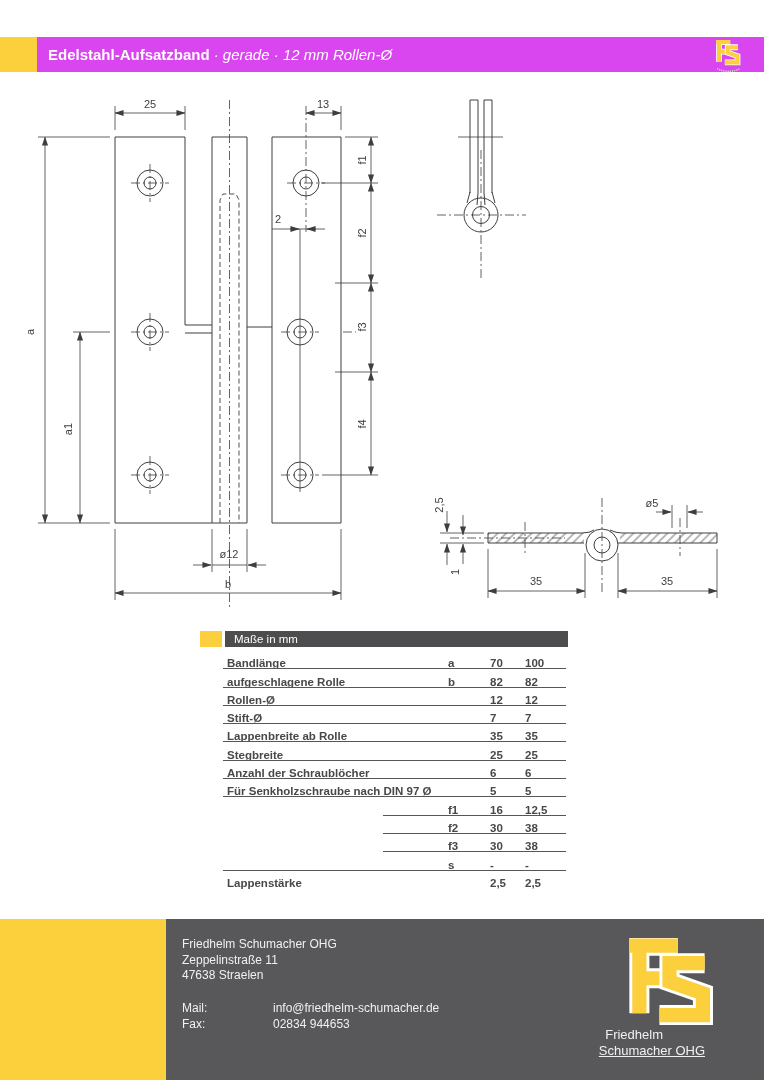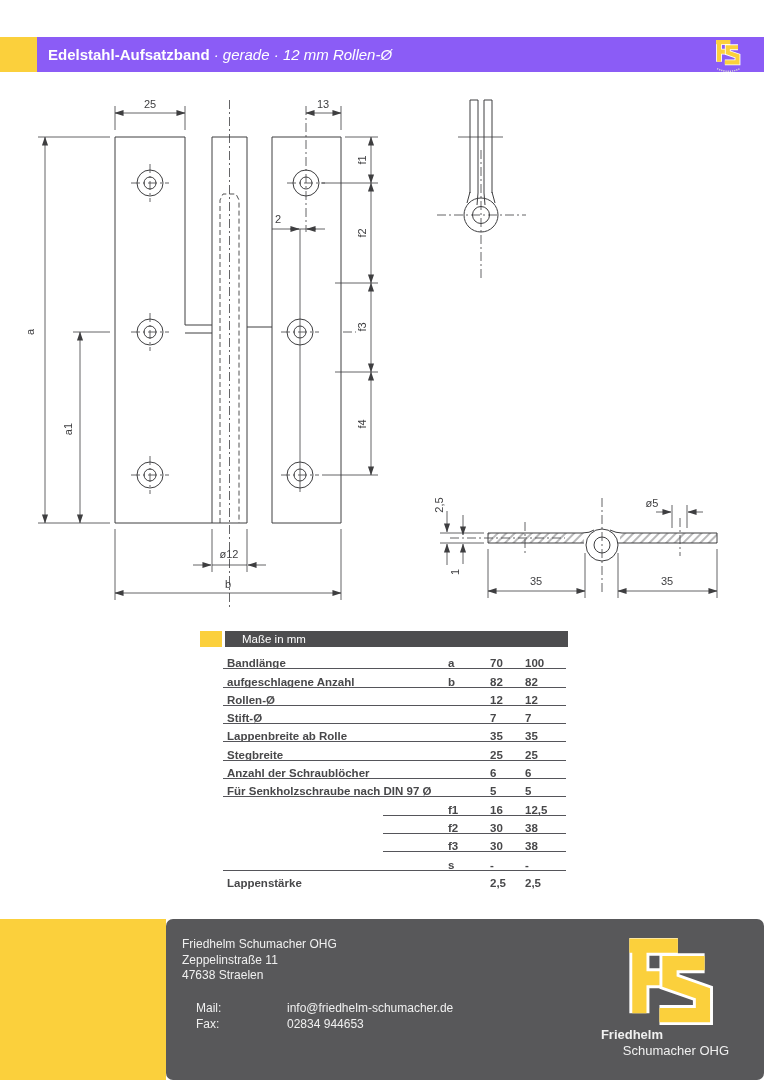--- a/index.html
+++ b/index.html
@@ -2,62 +2,62 @@
 <html><head>
 <meta charset="utf-8">
 <style>
   html,body{margin:0;padding:0;background:#ffffff;}
   .page{position:relative;width:764px;height:1080px;background:#fff;overflow:hidden;
         font-family:"Liberation Sans",sans-serif;}
 
   
   .topbar{position:absolute;top:37px;left:0;width:764px;height:35px;display:flex;}
   .topbar .accent{width:37px;height:35px;background:#FBD03C;}
-  .topbar .bar{flex:1;background:#8b5cf6;color:#fff;display:flex;align-items:center;
+  .topbar .bar{flex:1;background:#d946ef;color:#fff;display:flex;align-items:center;
                padding-left:11px;font-size:15px;white-space:nowrap;}
   .topbar .bar b{font-weight:bold;}
   .topbar .bar span.rest{font-weight:normal;margin-left:4px;font-style:italic;}
   .logo-sm{position:absolute;right:22px;top:40px;}
 
   
   .drawing{position:absolute;top:0;left:0;}
   .drawing text{font-family:"Liberation Sans",sans-serif;font-size:11px;fill:#3E3E40;}
   .ln{stroke:#3E3E40;stroke-width:1;fill:none;}
   .lt{stroke:#3E3E40;stroke-width:0.8;fill:none;}
   .cl{stroke:#3E3E40;stroke-width:0.8;fill:none;stroke-dasharray:9 3 2 3;}
   .hd{stroke:#3E3E40;stroke-width:0.9;fill:none;stroke-dasharray:5 3;}
 
   
   .spec-table{position:absolute;left:200px;top:631px;width:368px;color:#48484A;}
   .spec-head{display:flex;height:16px;}
   .spec-head .sq{width:22px;background:#FBD03C;margin-right:3px;}
   .spec-head .hbar{flex:1;background:#4D4D4F;color:#fff;font-size:11.5px;
-                   line-height:16px;padding-left:17px;}
+                   line-height:16px;padding-left:9px;}
   .rows{margin-left:23px;margin-top:4px;}
   .trow{position:relative;display:flex;height:18.3px;align-items:flex-end;
         font-size:11.5px;font-weight:bold;white-space:nowrap;}
   .trow::after{content:"";position:absolute;bottom:0;left:0;right:2px;height:1px;background:#55555A;}
   .trow.rule-partial::after{left:160px;}
   .trow.rule-none::after{display:none;}
   .c-label{width:221px;padding-left:4px;}
   .c-sym{width:42px;}
   .c-v1{width:35px;}
   .c-v2{flex:1;}
 
   
   .footer{position:absolute;top:919px;left:0;width:764px;height:161px;display:flex;}
   .f-yellow{width:166px;background:#FBD03C;}
-  .f-gray{flex:1;background:#58585A;position:relative;color:#F0F0F0;font-size:12px;border-radius:7px;}
+  .f-gray{flex:1;background:#58585A;position:relative;color:#F0F0F0;font-size:12px;}
   .addr{position:absolute;left:16px;top:18px;line-height:15.5px;}
   .contacts{position:absolute;left:16px;top:82px;line-height:15.5px;}
-  .c-row{display:flex;margin-left:14px;}
+  .c-row{display:flex;}
   .c-lab{width:91px;}
   .logo-big{position:absolute;right:46px;top:19px;}
-  .f-l1{position:absolute;right:101px;top:108px;font-size:13px;font-weight:bold;}
-  .f-l2{position:absolute;right:35px;top:124px;font-size:13px;}
+  .f-l1{position:absolute;right:101px;top:108px;font-size:13px;}
+  .f-l2{position:absolute;right:59px;top:124px;font-size:13px;text-decoration:underline;}
 </style>
 </head>
 <body>
 
 <div class="page">
 
   <header class="topbar">
     <div class="accent"></div>
     <div class="bar">
       <b>Edelstahl-Aufsatzband</b>
@@ -215,21 +215,21 @@
       <div class="hbar">Maße in mm</div>
     </div>
     <div class="rows">
       <div class="trow">
           <span class="c-label">Bandlänge</span>
           <span class="c-sym">a</span>
           <span class="c-v1">70</span>
           <span class="c-v2">100</span>
         </div>
       <div class="trow">
-          <span class="c-label">aufgeschlagene Anzahl</span>
+          <span class="c-label">aufgeschlagene Rolle</span>
           <span class="c-sym">b</span>
           <span class="c-v1">82</span>
           <span class="c-v2">82</span>
         </div>
       <div class="trow">
           <span class="c-label">Rollen-Ø</span>
           <span class="c-sym"></span>
           <span class="c-v1">12</span>
           <span class="c-v2">12</span>
         </div>

